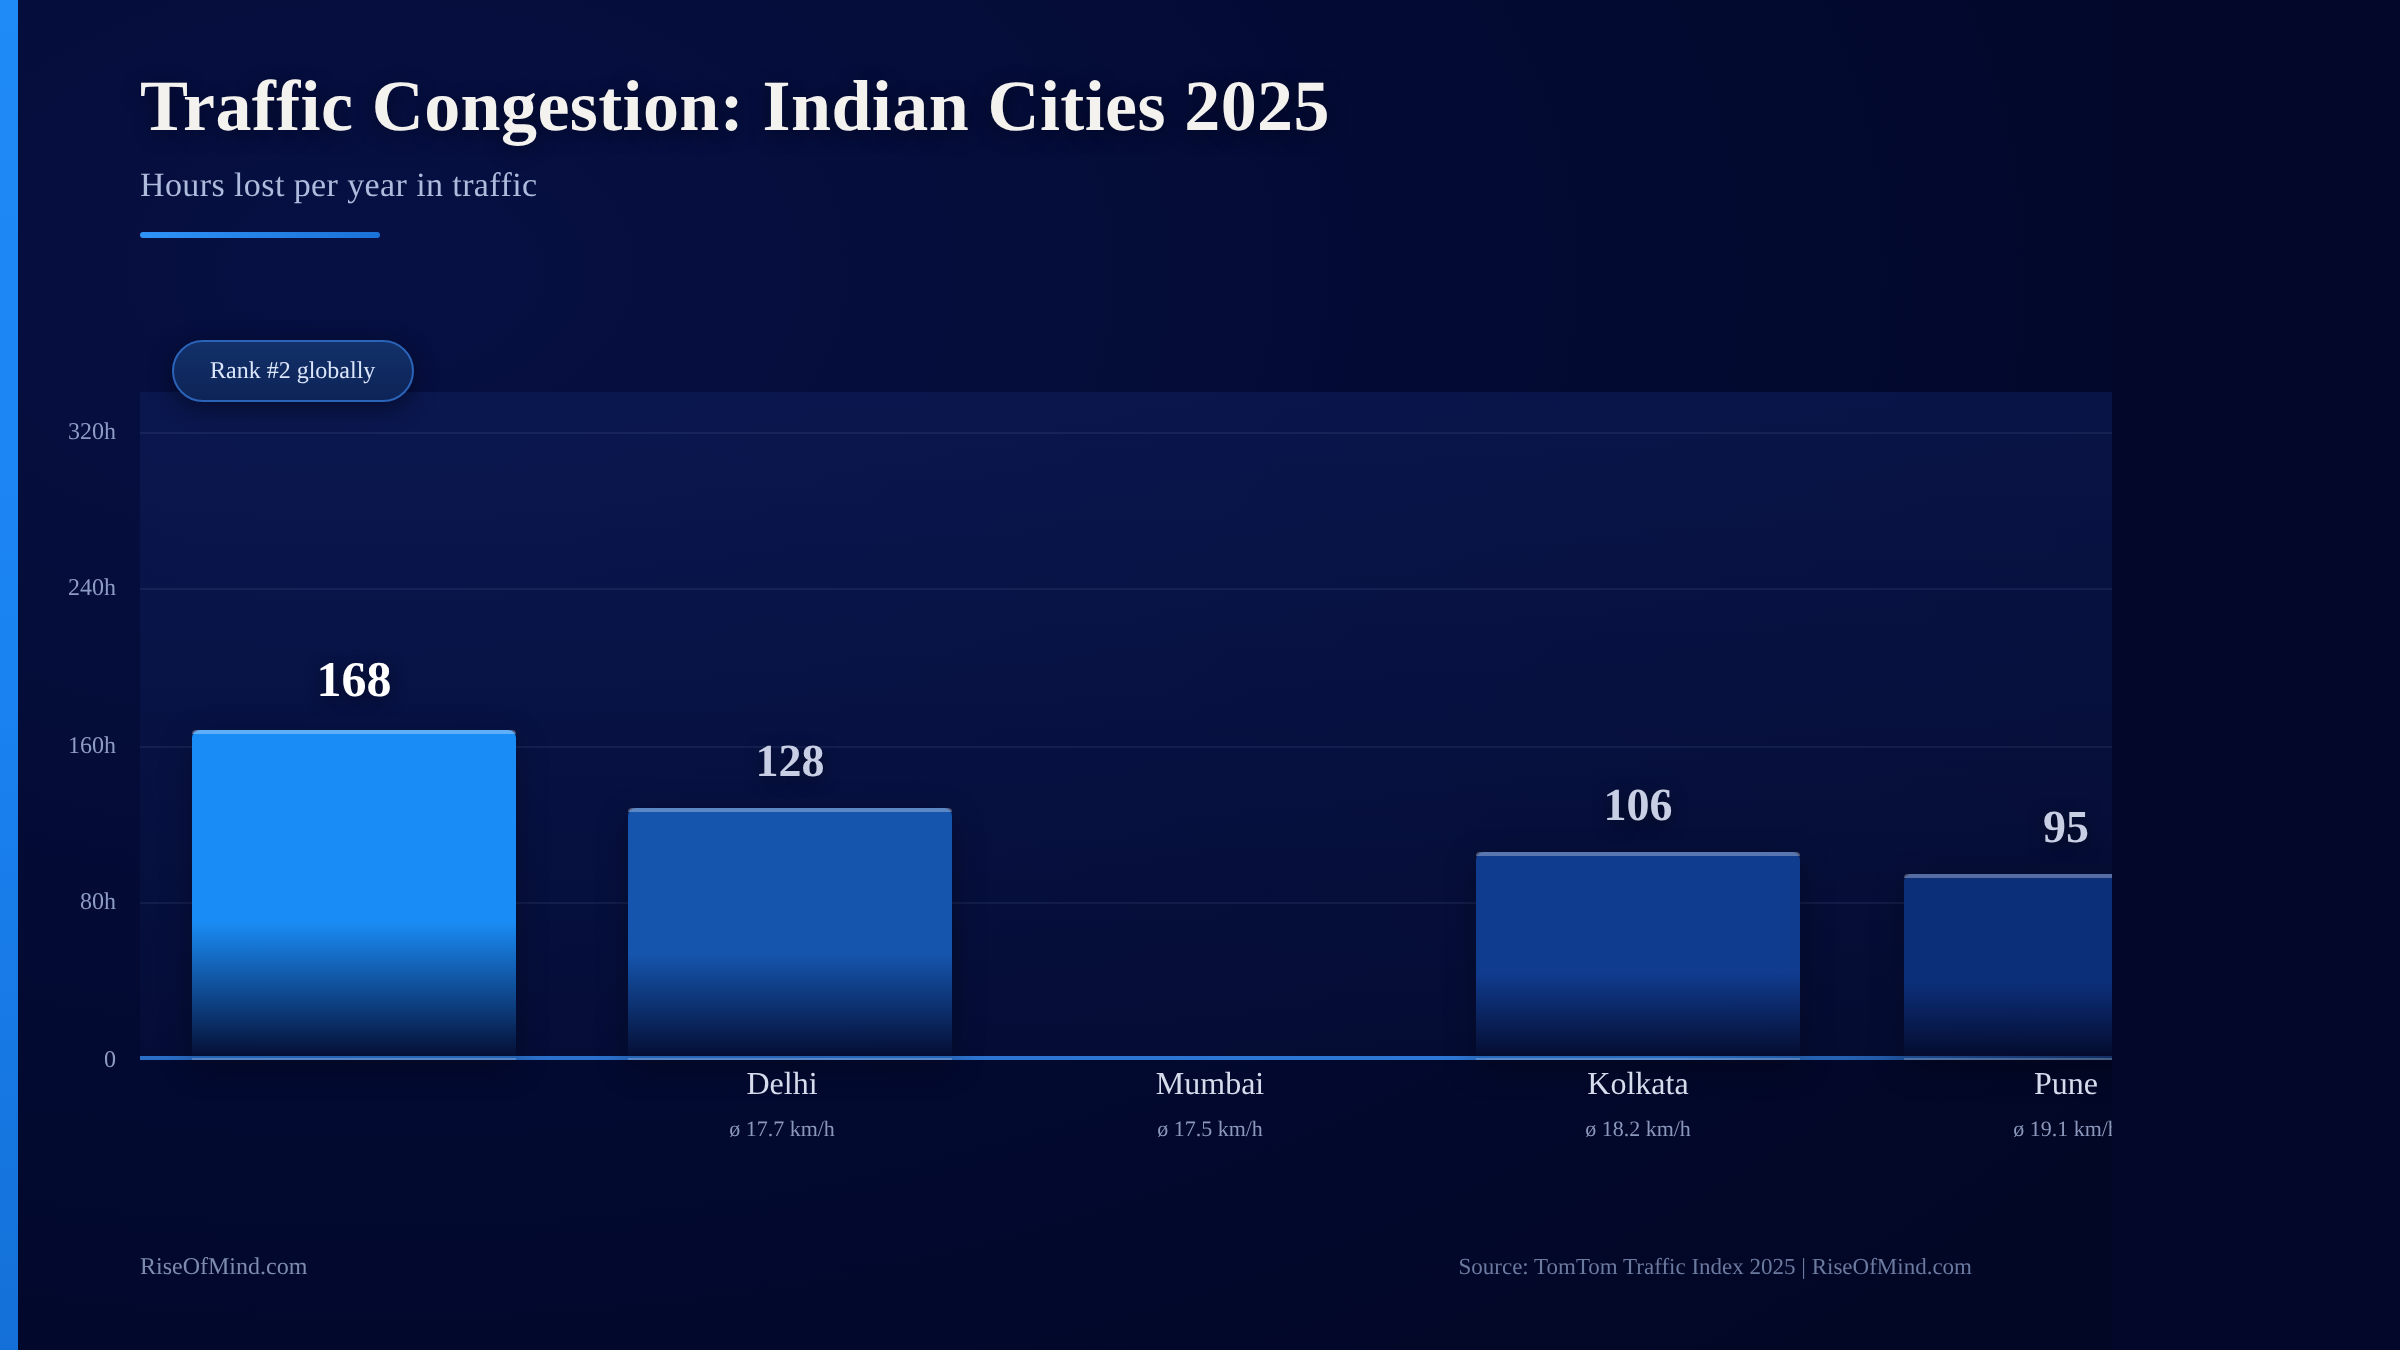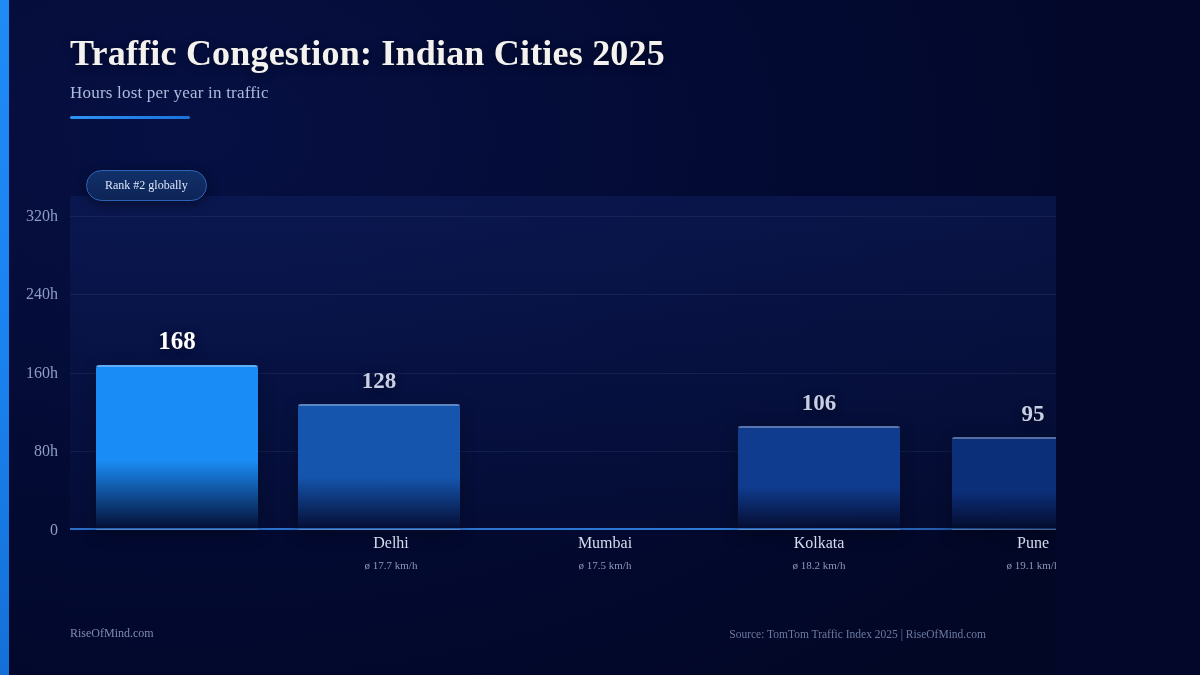--- a/index.html
+++ b/index.html
@@ -62,21 +62,21 @@
   .axis-line {
     position:absolute; left:0; bottom:0;
     width:1070px; height:2px;
     background:linear-gradient(90deg,#2a6ec8 0%,#2f7ad8 72%,rgba(47,122,216,.15) 100%);
   }
 
   .ytick {
     position:absolute;
     right:1082px;
     transform:translateY(-50%);
-    font-size:16px; color:#8e9cc4;
+    font-size:12px; color:#8e9cc4;
     white-space:nowrap;
   }
 
   
   .bars {
     position:absolute; left:0; bottom:0;
     width:1070px; height:334px;
   }
   .bar-slot {
     position:absolute; bottom:0;
@@ -165,21 +165,21 @@
         <div class="ytick" style="top: 176.824px;">160h</div>
         <div class="ytick" style="top: 98.2353px; text-align: center;">240h</div>
         <div class="ytick" style="top: 19.6471px;">320h</div>
       </div>
     <div class="axis-line"></div>
     <div class="bars" id="bars">
         <div class="bar-slot" style="left: 26px; width: 162px;">
           <div class="bar" style="height: 165.035px; background: linear-gradient(rgb(26, 140, 245) 0%, rgb(26, 140, 245) 58%, rgba(0, 0, 0, 0.12) 100%);"></div>
           <div class="bar-value highlight" style="bottom: 175.035px;">168</div>
         </div>
-        <div class="bar-slot" style="left: 228px; width: 162px; margin-top: 28px;">
+        <div class="bar-slot" style="left: 244px; width: 162px; margin-top: 28px;">
           <div class="bar" style="height: 125.741px; background: linear-gradient(rgb(21, 85, 173) 0%, rgb(21, 85, 173) 58%, rgba(0, 0, 0, 0.12) 100%);"></div>
           <div class="bar-value" style="bottom: 135.741px;">128</div>
         </div>
         <div class="bar-slot" style="left: 668px; width: 162px;">
           <div class="bar" style="height: 104.129px; background: linear-gradient(rgb(16, 60, 143) 0%, rgb(16, 60, 143) 58%, rgba(0, 0, 0, 0.12) 100%);"></div>
           <div class="bar-value" style="bottom: 114.129px;">106</div>
         </div>
         <div class="bar-slot" style="left: 882px; width: 162px;">
           <div class="bar" style="height: 93.3235px; background: linear-gradient(rgb(12, 47, 122) 0%, rgb(12, 47, 122) 58%, rgba(0, 0, 0, 0.12) 100%);"></div>
           <div class="bar-value" style="bottom: 103.324px;">95</div>

